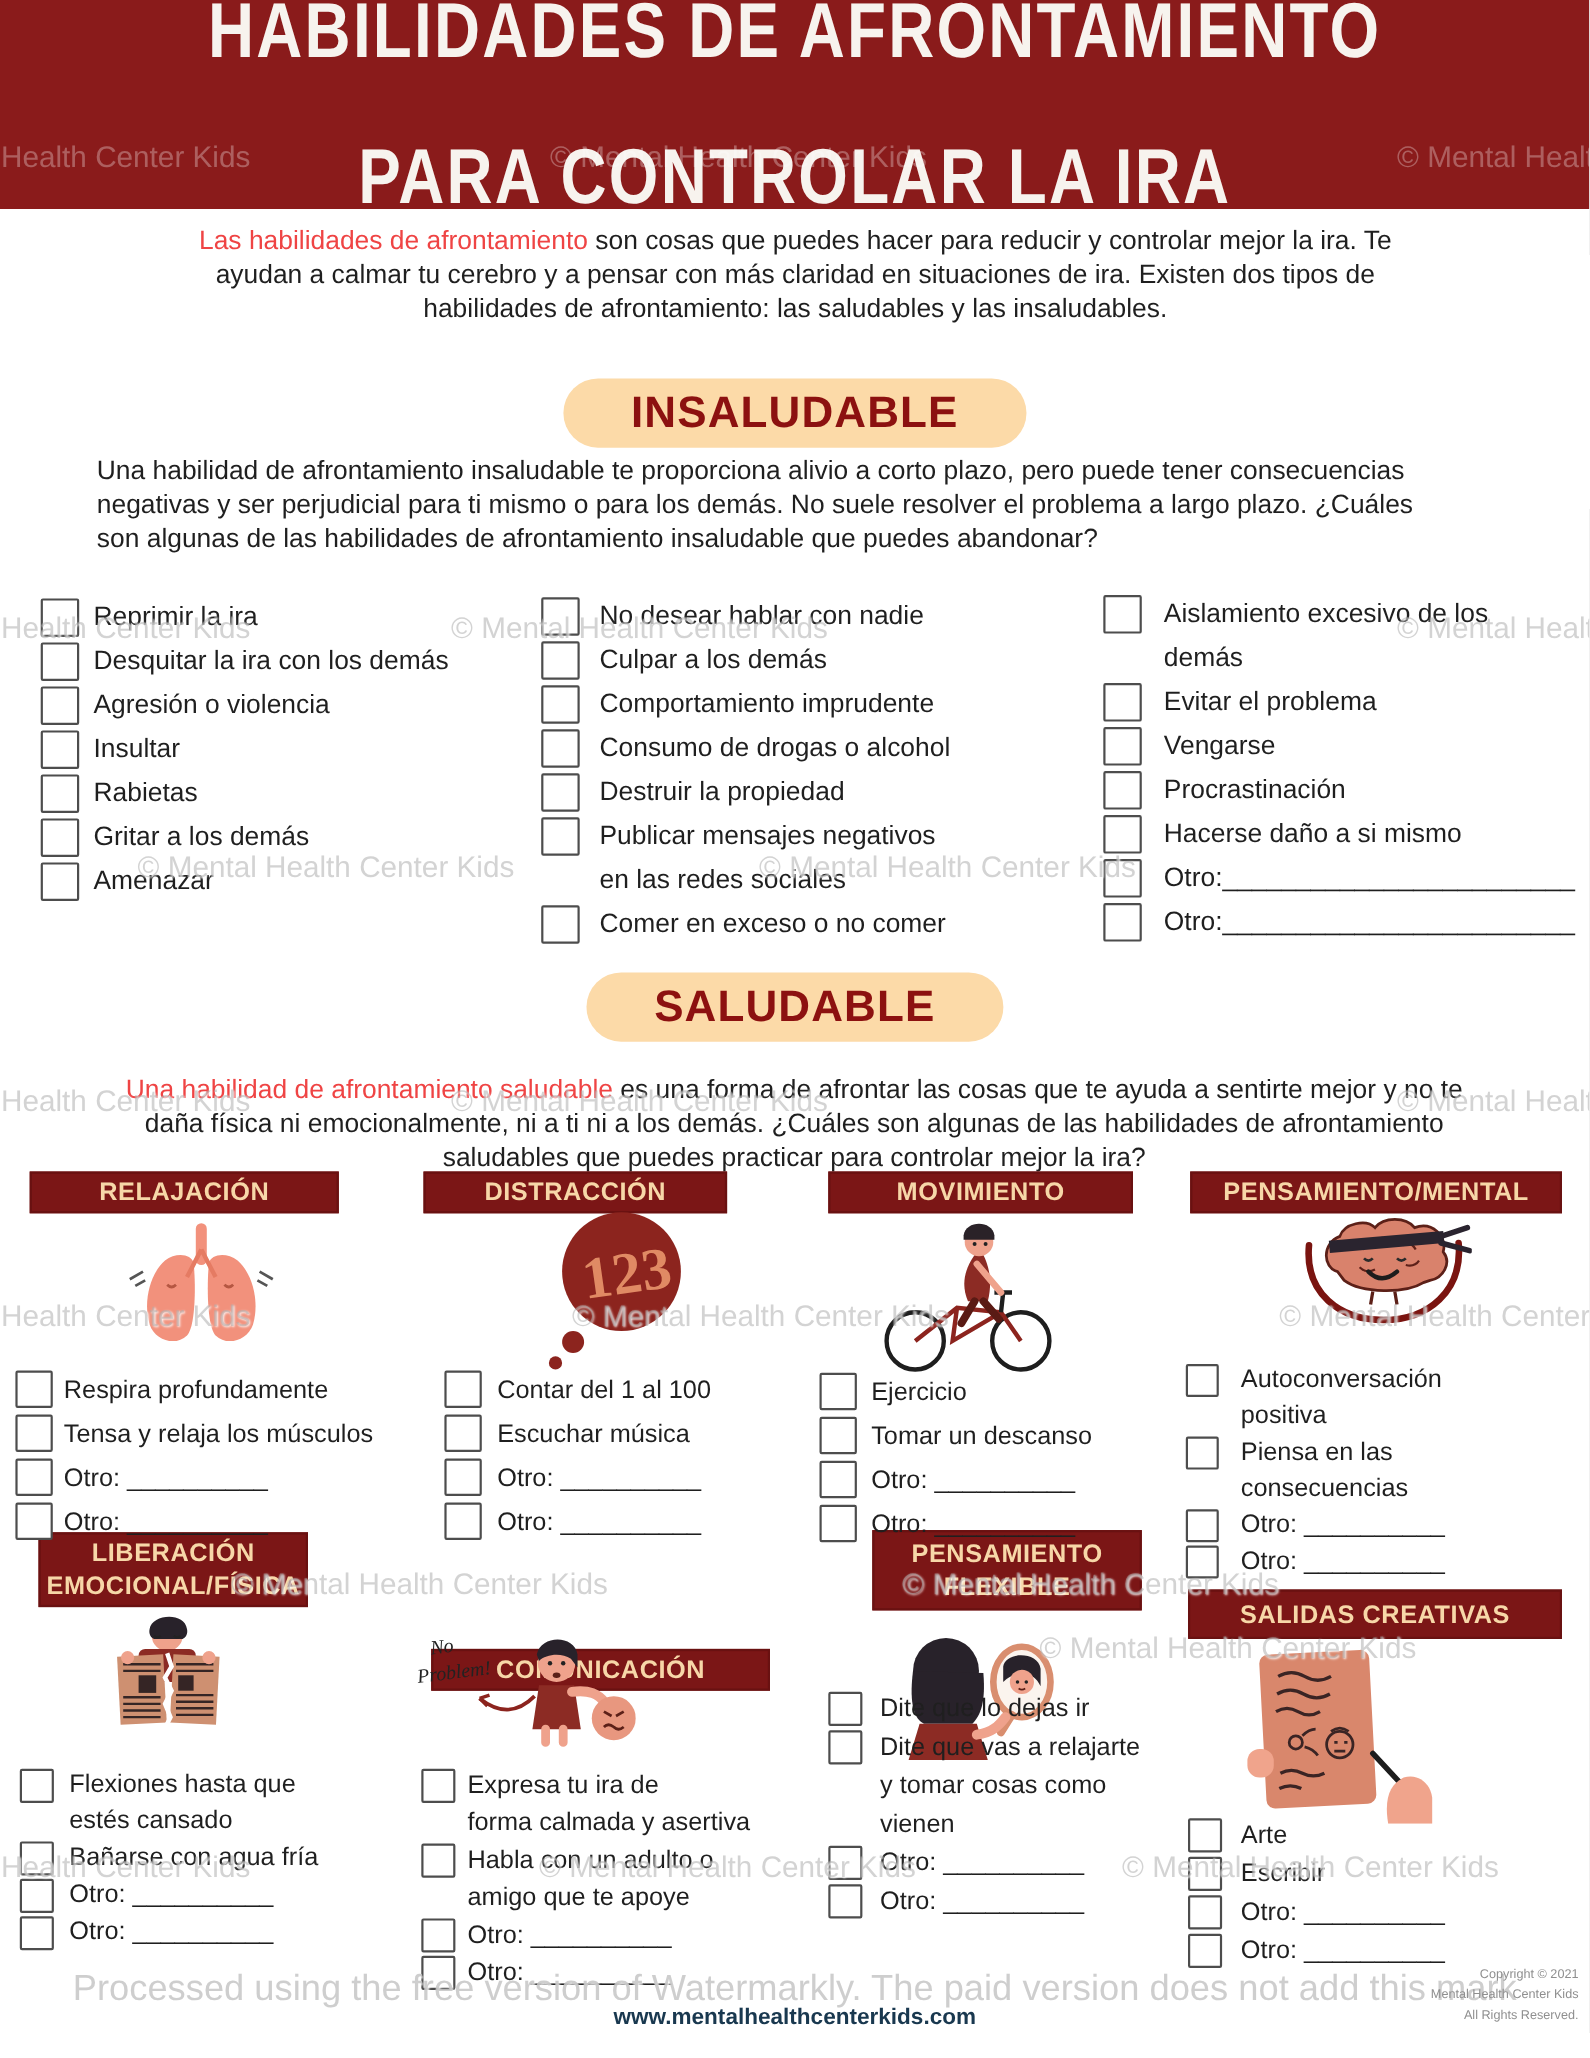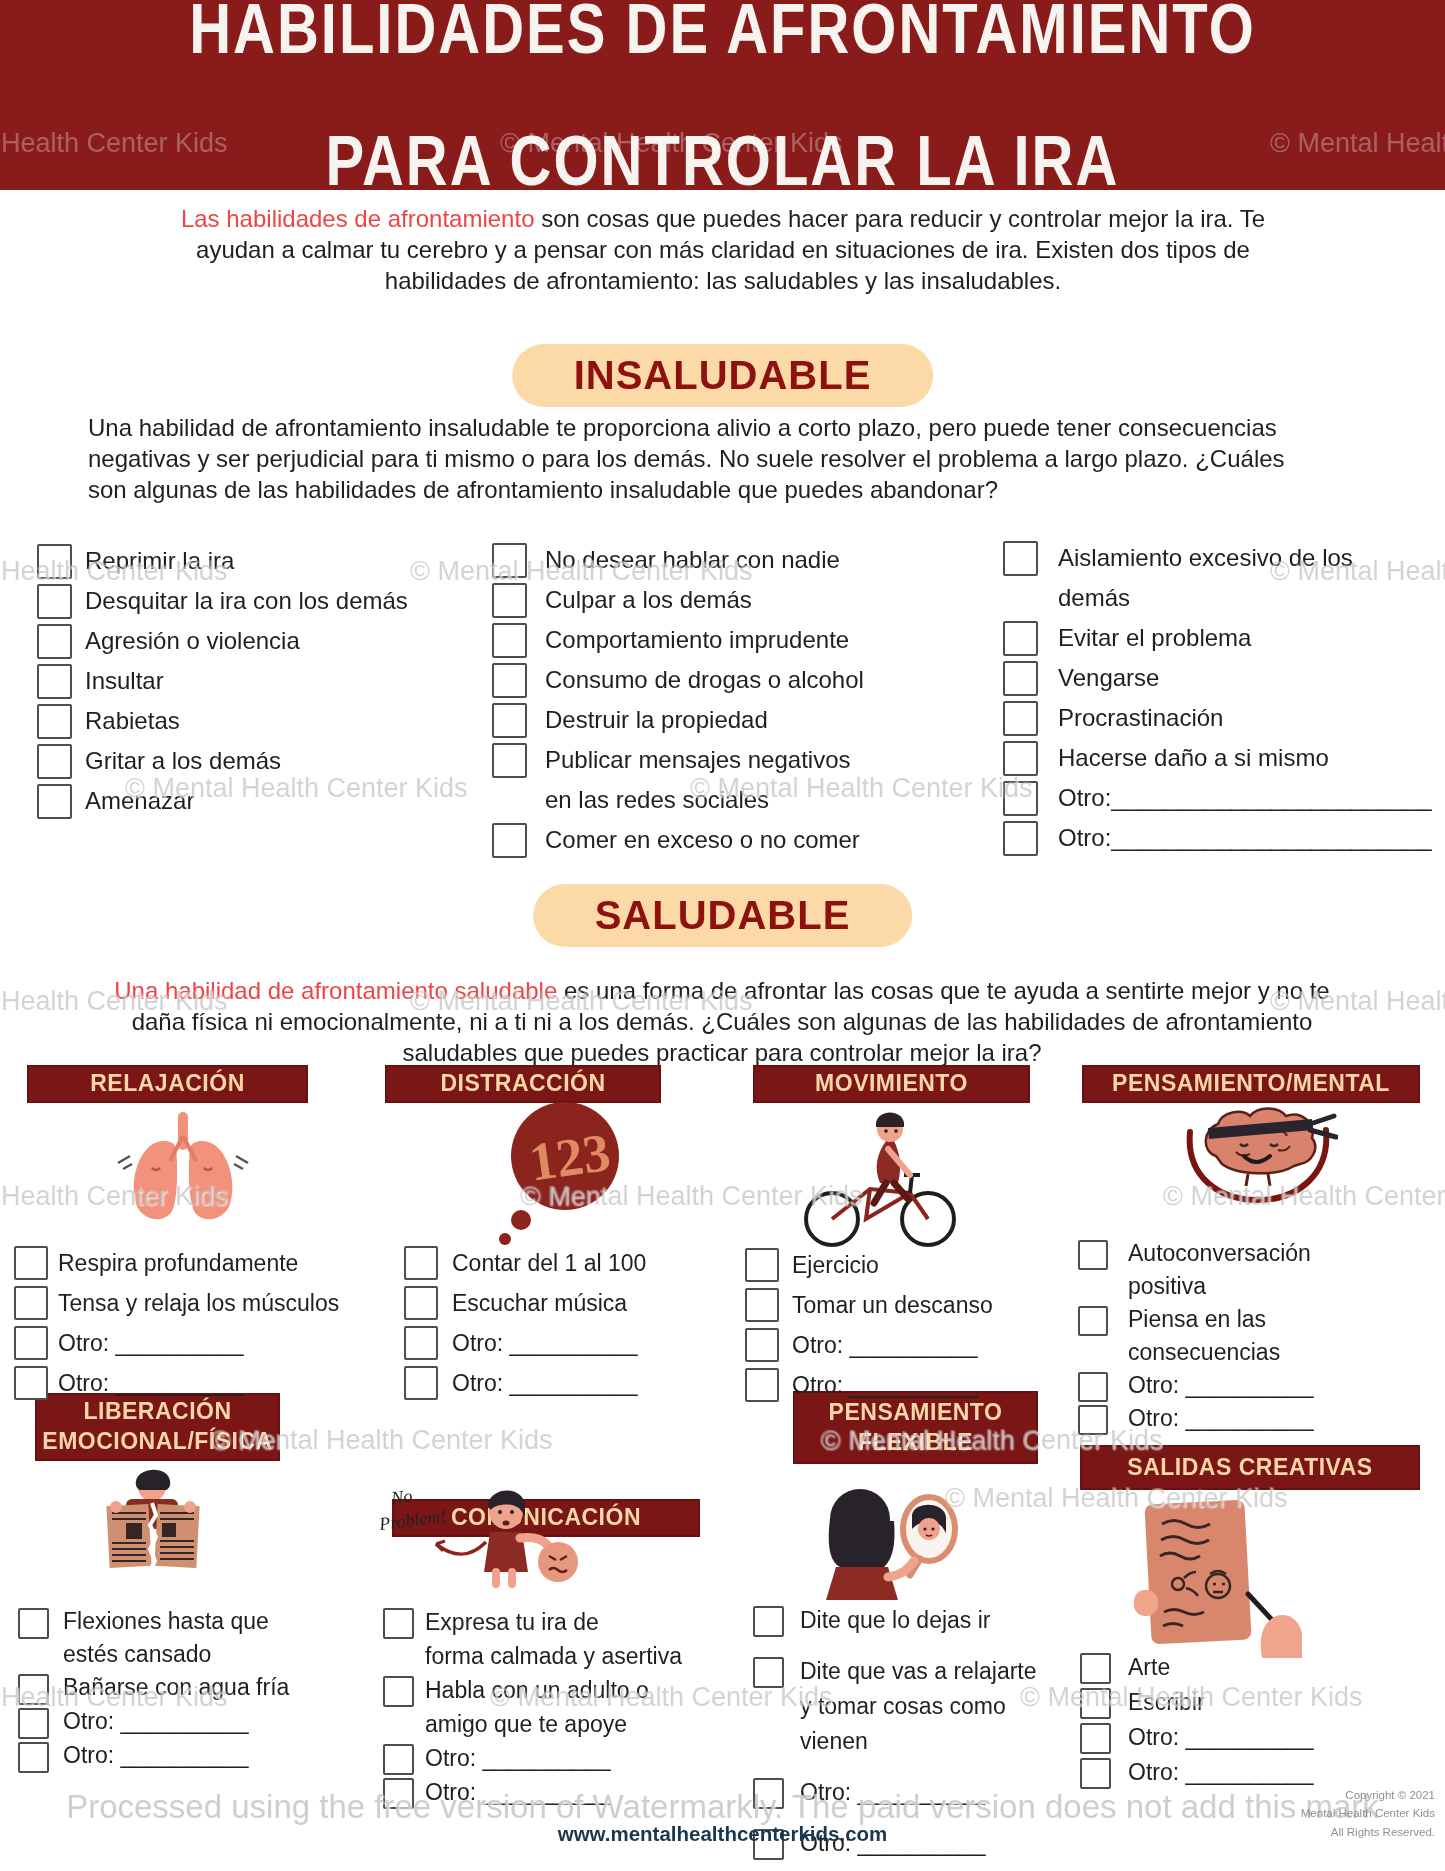--- a/index.html
+++ b/index.html
@@ -490,21 +490,21 @@
           <div>Otro: __________</div>
         </div>
       </div>
       <div class="check-row">
         <div class="checkbox"></div>
         <div class="check-label">
           <div>Otro: __________</div>
         </div>
       </div>
     </div>
-  <div class="checklist" style="left:753px;top:1603px;gap:16px;--box:31px;--lh:35px;--fs:23px;--gap:16px;">
+  <div class="checklist" style="left:753px;top:1535px;--box:31px;--lh:35px;--fs:23px;--gap:16px;">
       <div class="check-row">
         <div class="checkbox"></div>
         <div class="check-label">
           <div>Dite que lo dejas ir</div>
         </div>
       </div>
       <div class="check-row">
         <div class="checkbox"></div>
         <div class="check-label">
           <div>Dite que vas a relajarte</div>

